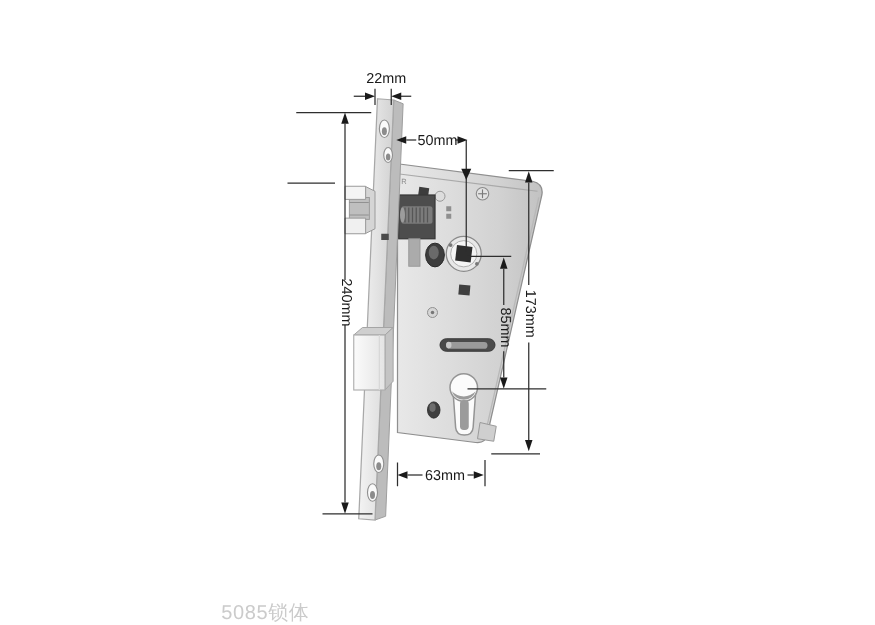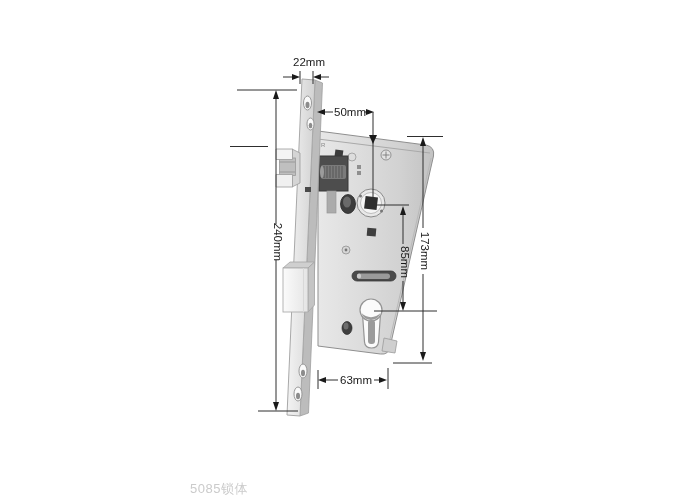--- a/index.html
+++ b/index.html
@@ -2,21 +2,21 @@
 <html><head>
 <meta charset="utf-8">
 <style>
   html,body{margin:0;padding:0;width:700px;height:500px;overflow:hidden;background:#ffffff;}
   #stage{position:relative;width:700px;height:500px;background:#ffffff;font-family:"Liberation Sans",sans-serif;}
   svg{position:absolute;left:0;top:0;}
   .dimline{stroke:#2e2e2e;stroke-width:1;fill:none;}
   .dimarrow{fill:#1a1a1a;stroke:none;}
   .dimtxt{font-family:"Liberation Sans",sans-serif;font-size:11.5px;fill:#1a1a1a;}
   .stamp{font-family:"Liberation Sans",sans-serif;font-size:6px;fill:#8a8a8a;}
-  #watermark{position:absolute;left:190px;top:480px;font-size:13px;color:#cbcbcb;letter-spacing:0.5px;}
+  #watermark{position:absolute;left:177px;top:480px;font-size:16px;color:#cbcbcb;letter-spacing:0.5px;}
 </style>
 </head>
 <body>
 
 <div id="stage">
   <svg width="700" height="500" viewBox="0 0 700 500">
     <defs>
       <linearGradient id="caseGrad" x1="0" y1="0" x2="1" y2="0">
         <stop offset="0" stop-color="#e8e8e8"></stop>
           <stop offset="0.7" stop-color="#d2d2d2"></stop>

